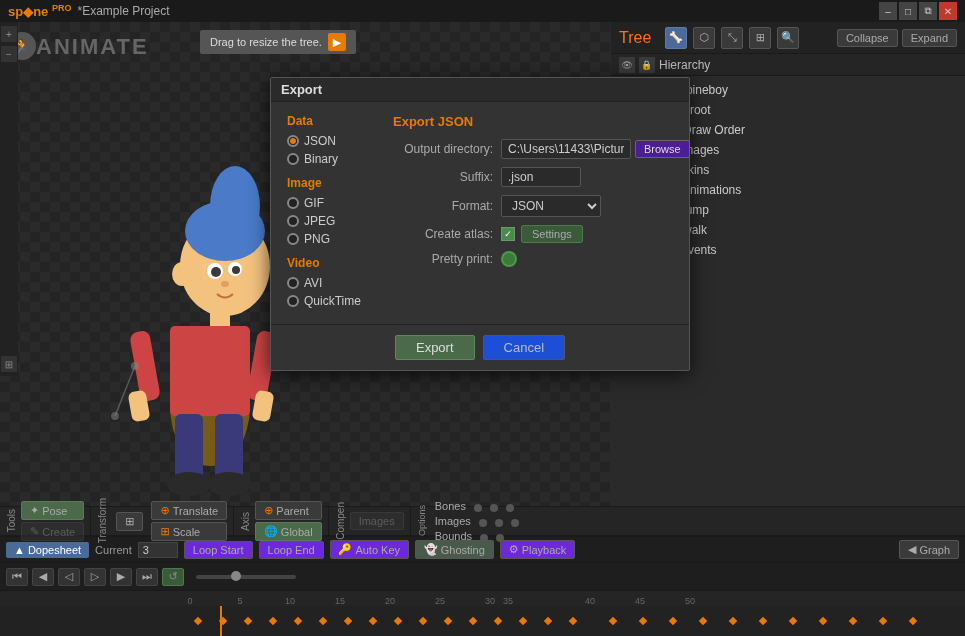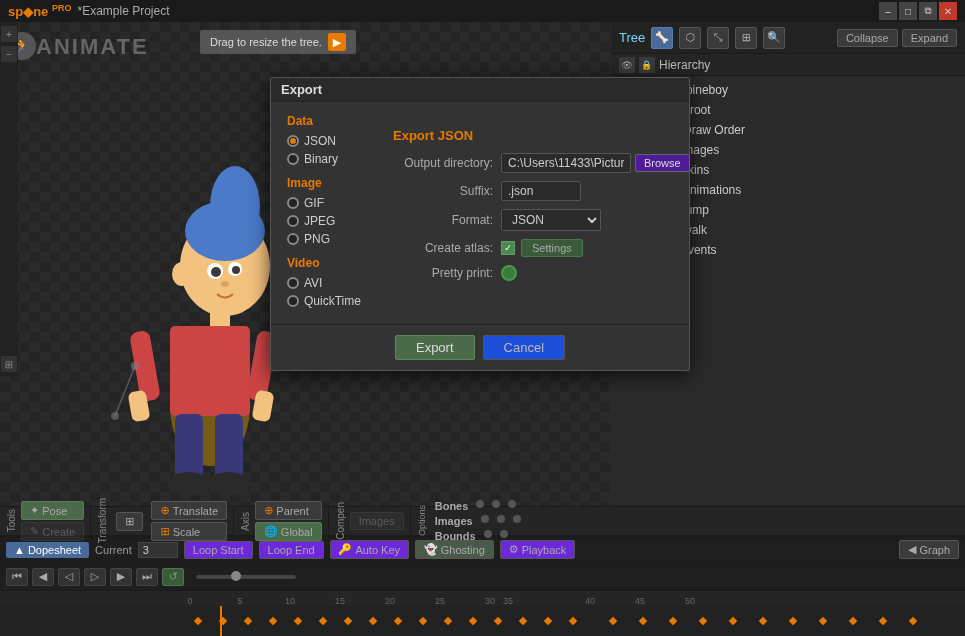--- a/index.html
+++ b/index.html
@@ -198,22 +198,23 @@
     #tree-header {
       height: 32px;
       background: #222;
       display: flex;
       align-items: center;
       padding: 0 8px;
       gap: 6px;
       border-bottom: 1px solid #1a1a1a;
     }
     #tree-title {
-      color: #7dd3fc;
-      font-size: 13px;
+      color: #f97316;
+      font-size: 16px;
+      margin-right: 8px;
     }
     .tree-icon-btn {
       width: 22px;
       height: 22px;
       background: #3a3a3a;
       border: 1px solid #555;
       color: #aaa;
       font-size: 11px;
       cursor: pointer;
       display: flex;
@@ -412,25 +413,24 @@
       gap: 2px;
     }
     #options-label {
       color: #888;
       font-size: 9px;
       writing-mode: vertical-rl;
       transform: rotate(180deg);
     }
     .option-row {
       display: flex;
-      align-items: flex-start;
+      align-items: flex-end;
       gap: 8px;
       font-size: 11px;
       color: #aaa;
-      font-weight: bold;
     }
     .option-dot {
       width: 8px;
       height: 8px;
       border-radius: 50%;
       background: #555;
       flex-shrink: 0;
     }
 
     
@@ -749,21 +749,20 @@
       background: #1d4ed8;
       border: 1px solid #555;
       color: #bbb;
     }
 
     #export-json-label {
       color: #e87a00;
       font-size: 13px;
       font-weight: bold;
       margin-bottom: 10px;
-      margin-top: 14px;
     }
 
     
     .settings-btn {
       background: #3a5a3a;
       border: 1px solid #4a7a4a;
       color: #aaa;
       padding: 2px 10px;
       font-size: 11px;
       cursor: pointer;

